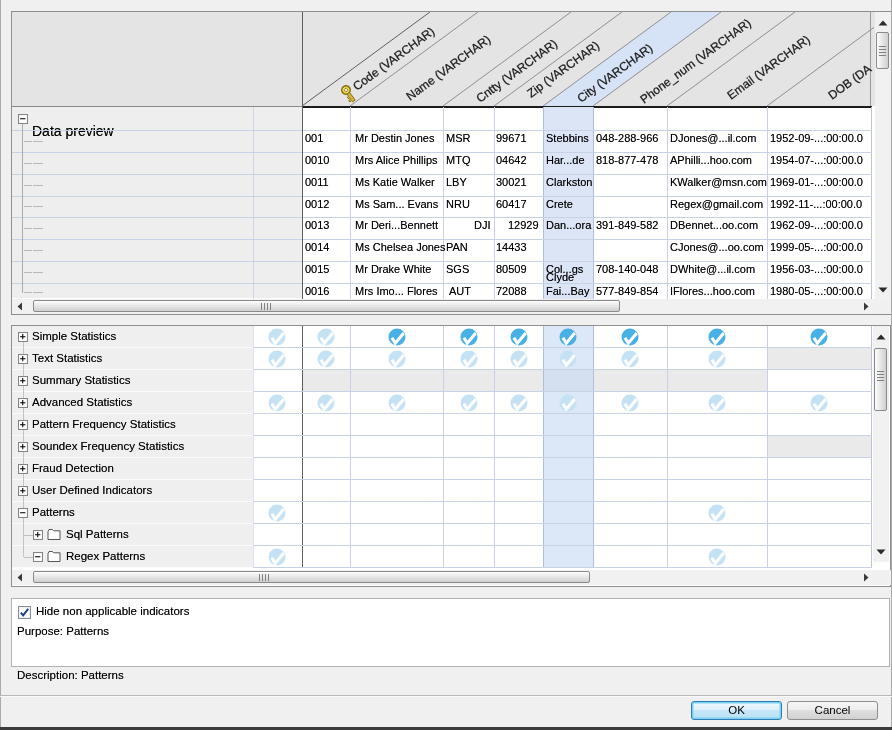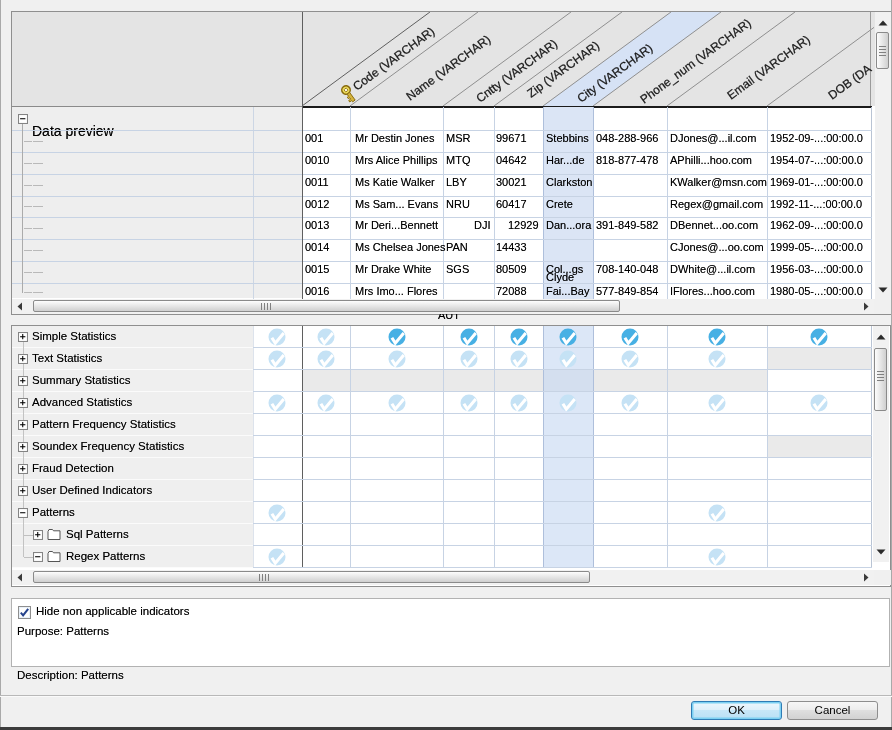--- a/index.html
+++ b/index.html
@@ -139,21 +139,21 @@
 <div class="txt" style="left:355px;top:263px;font-size:11px;">Mr Drake White</div>
 <div class="txt" style="left:446px;top:263px;font-size:11px;">SGS</div>
 <div class="txt" style="left:496px;top:263px;font-size:11px;">80509</div>
 <div class="txt" style="left:546px;top:263px;font-size:11px;">Col...gs</div>
 <div class="txt" style="left:596px;top:263px;font-size:11px;">708-140-048</div>
 <div class="txt" style="left:670px;top:263px;font-size:11px;">DWhite@...il.com</div>
 <div class="txt" style="left:770px;top:263px;font-size:11px;">1956-03-...:00:00.0</div>
 <div class="abs" style="left:24px;top:291.5px;width:19px;height:1px;background:linear-gradient(to right,#b9b9b9 0 8px,transparent 8px 9px,#b9b9b9 9px 19px);"></div>
 <div class="txt" style="left:305px;top:285px;font-size:11px;">0016</div>
 <div class="txt" style="left:355px;top:285px;font-size:11px;">Mrs Imo... Flores</div>
-<div class="txt" style="left:438px;top:285px;font-size:11px;margin-top:24px;">AUT</div>
+<div class="txt" style="left:449px;top:285px;font-size:11px;">AUT</div>
 <div class="txt" style="left:496px;top:285px;font-size:11px;">72088</div>
 <div class="txt" style="left:546px;top:285px;font-size:11px;">Fai...Bay</div>
 <div class="txt" style="left:596px;top:285px;font-size:11px;">577-849-854</div>
 <div class="txt" style="left:670px;top:285px;font-size:11px;">IFlores...hoo.com</div>
 <div class="txt" style="left:770px;top:285px;font-size:11px;">1980-05-...:00:00.0</div>
 <div class="abs" style="left:12px;top:299px;width:862px;height:15px;background:#f1f1f1;">
     <svg class="abs" style="left:3px;top:3px" width="10" height="9" viewBox="0 0 10 9">
       <path d="M7 0.5 L2.5 4.5 L7 8.5 Z" fill="#3a3a3a"></path>
     </svg>
     <svg class="abs" style="left:849px;top:3px" width="10" height="9" viewBox="0 0 10 9">

